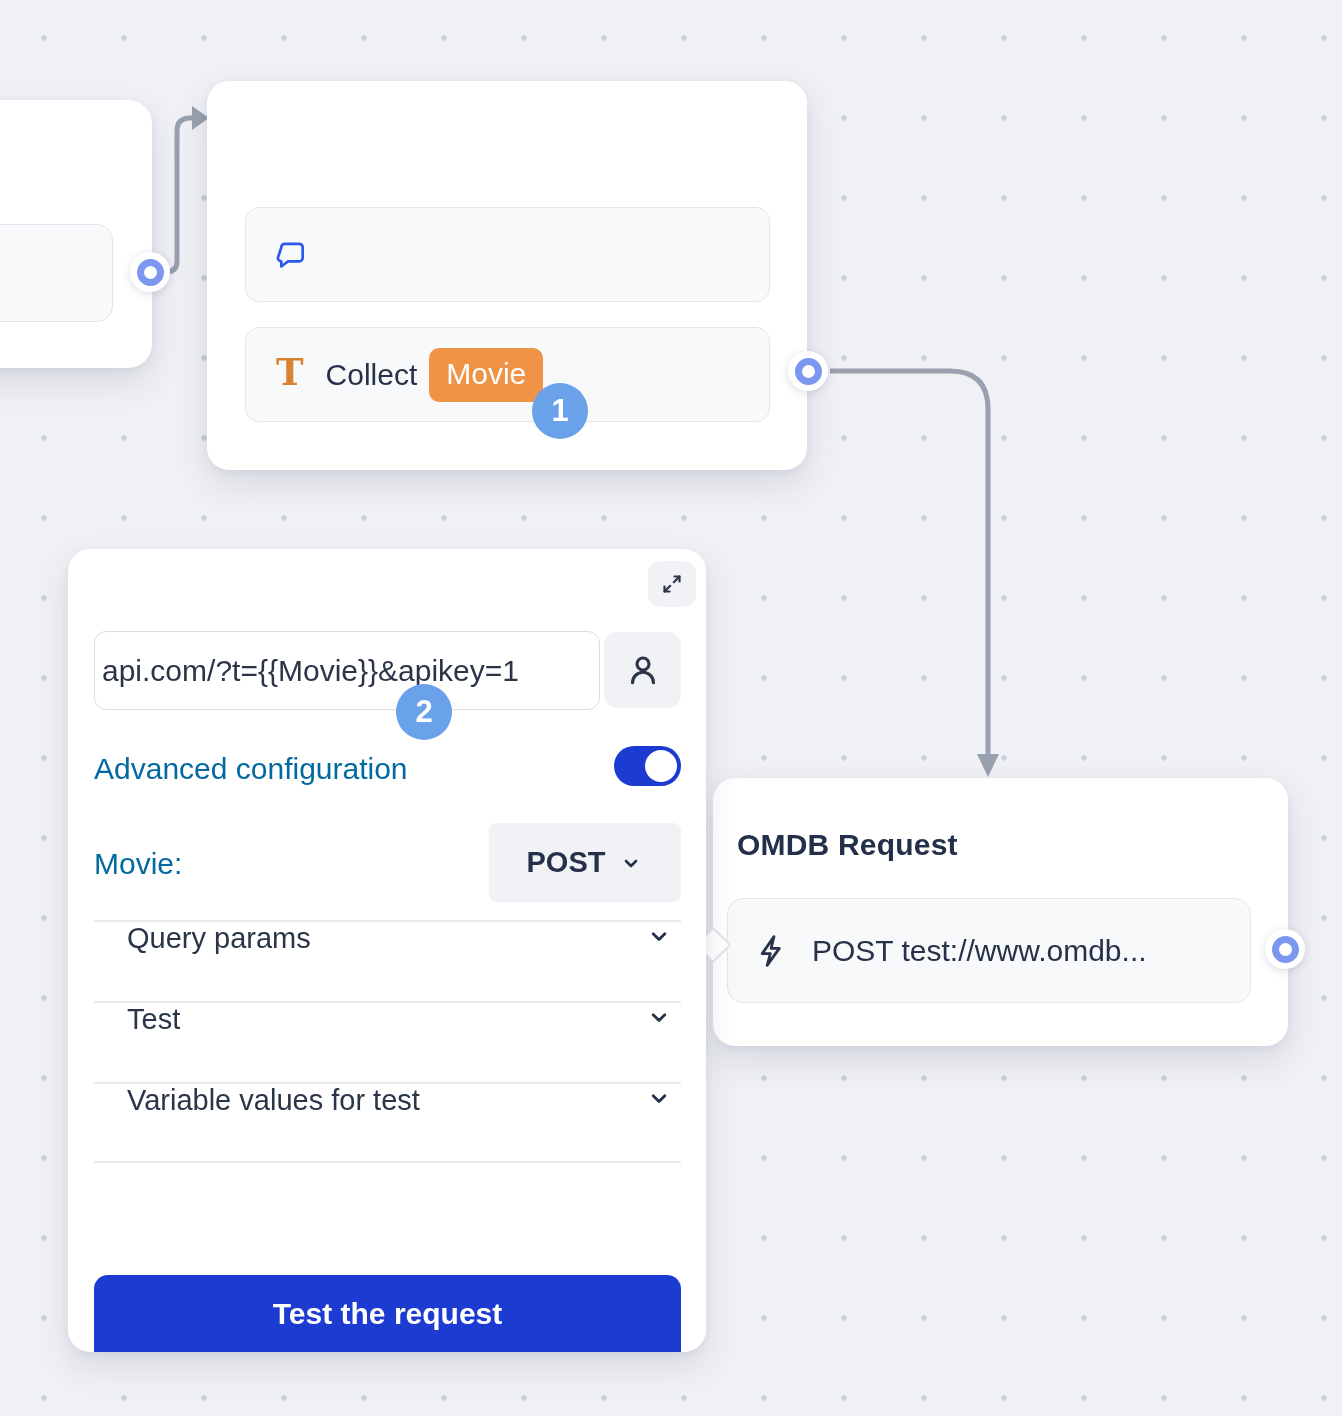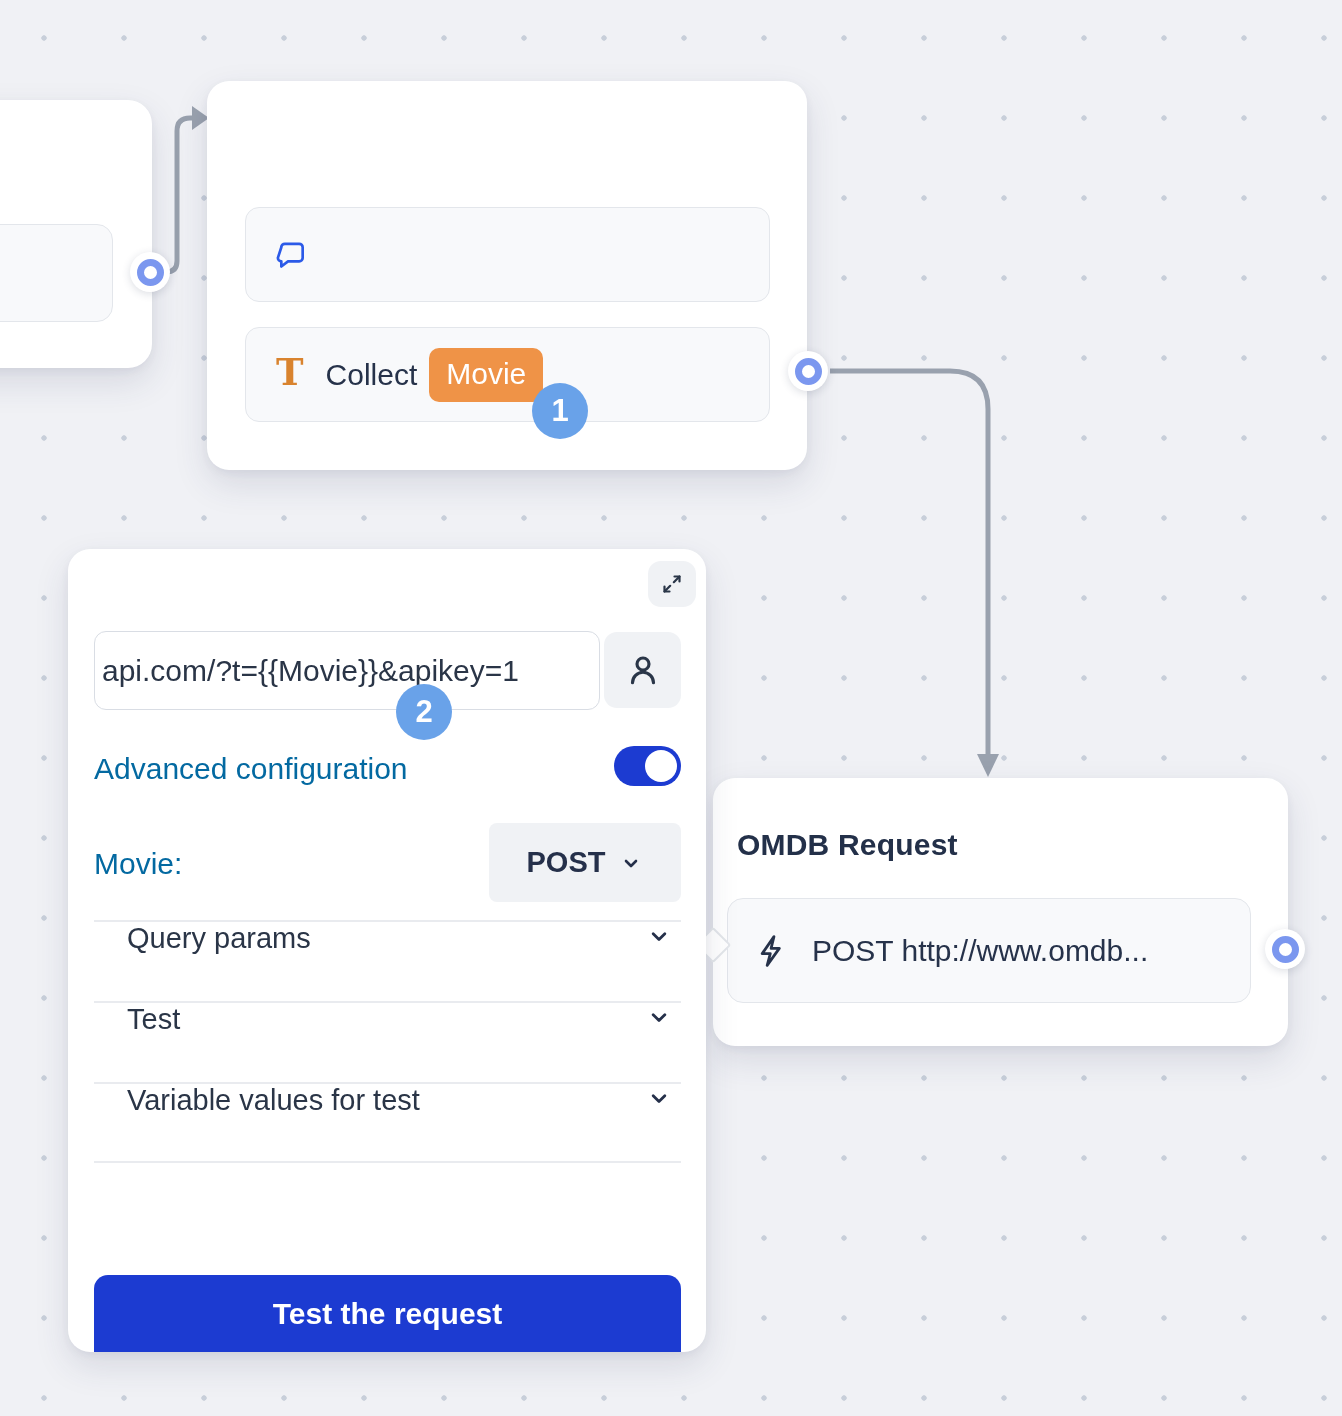--- a/index.html
+++ b/index.html
@@ -113,21 +113,21 @@
   <div class="port-ring"></div>
 </div>
 
 <div class="card" style="left:713px; top:778px; width:575px; height:268px;">
   <div class="node-title" style="position:absolute; left:24px; top:50px;">OMDB Request</div>
 
   <div class="node-item" style="left:14px; top:120px; width:524px; height:105px; border-radius:16px; padding-left:28px;">
     <svg width="32" height="34" viewBox="0 0 24 26" fill="none" stroke="#26324a" stroke-width="2.1" stroke-linejoin="round">
       <path d="M13.5 2 L4.5 15 h6.2 l-2.4 9 L17.6 11 h-6.3 z"></path>
     </svg>
-    <span class="label">POST http://www.omdb...</span>
+    <span class="label">POST test://www.omdb...</span>
   </div>
 </div>
 
 <div class="port" style="left:1265px; top:929px;">
   <div class="port-ring"></div>
 </div>
 
 <div class="pointer-diamond" style="left:700px; top:932px;"></div>
 
 <div class="card" style="left:68px; top:549px; width:638px; height:803px; z-index:30;padding-left:45px;">

